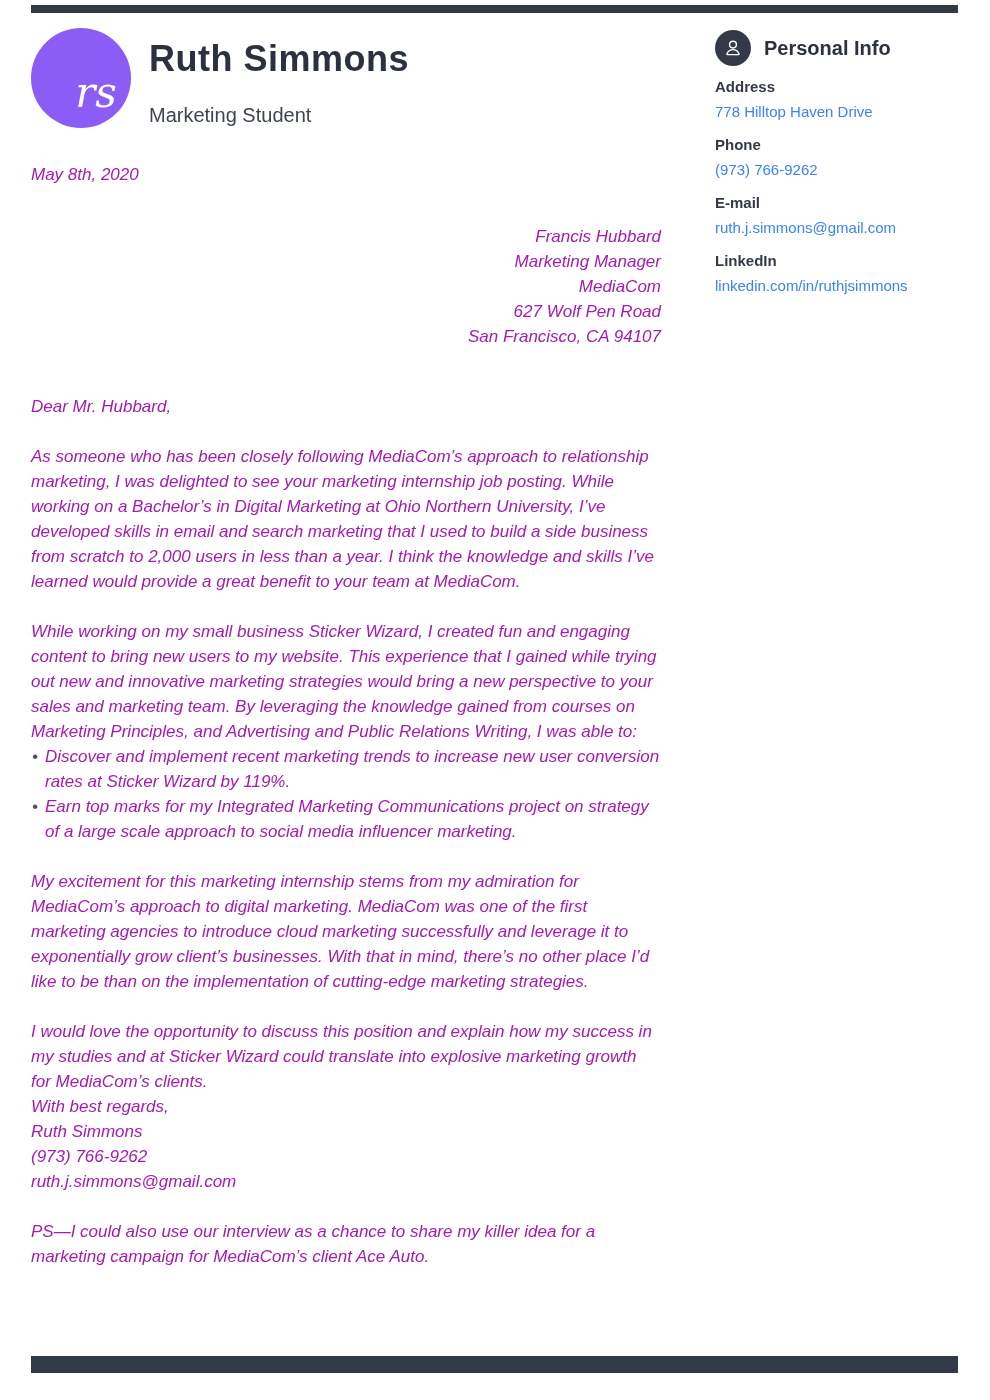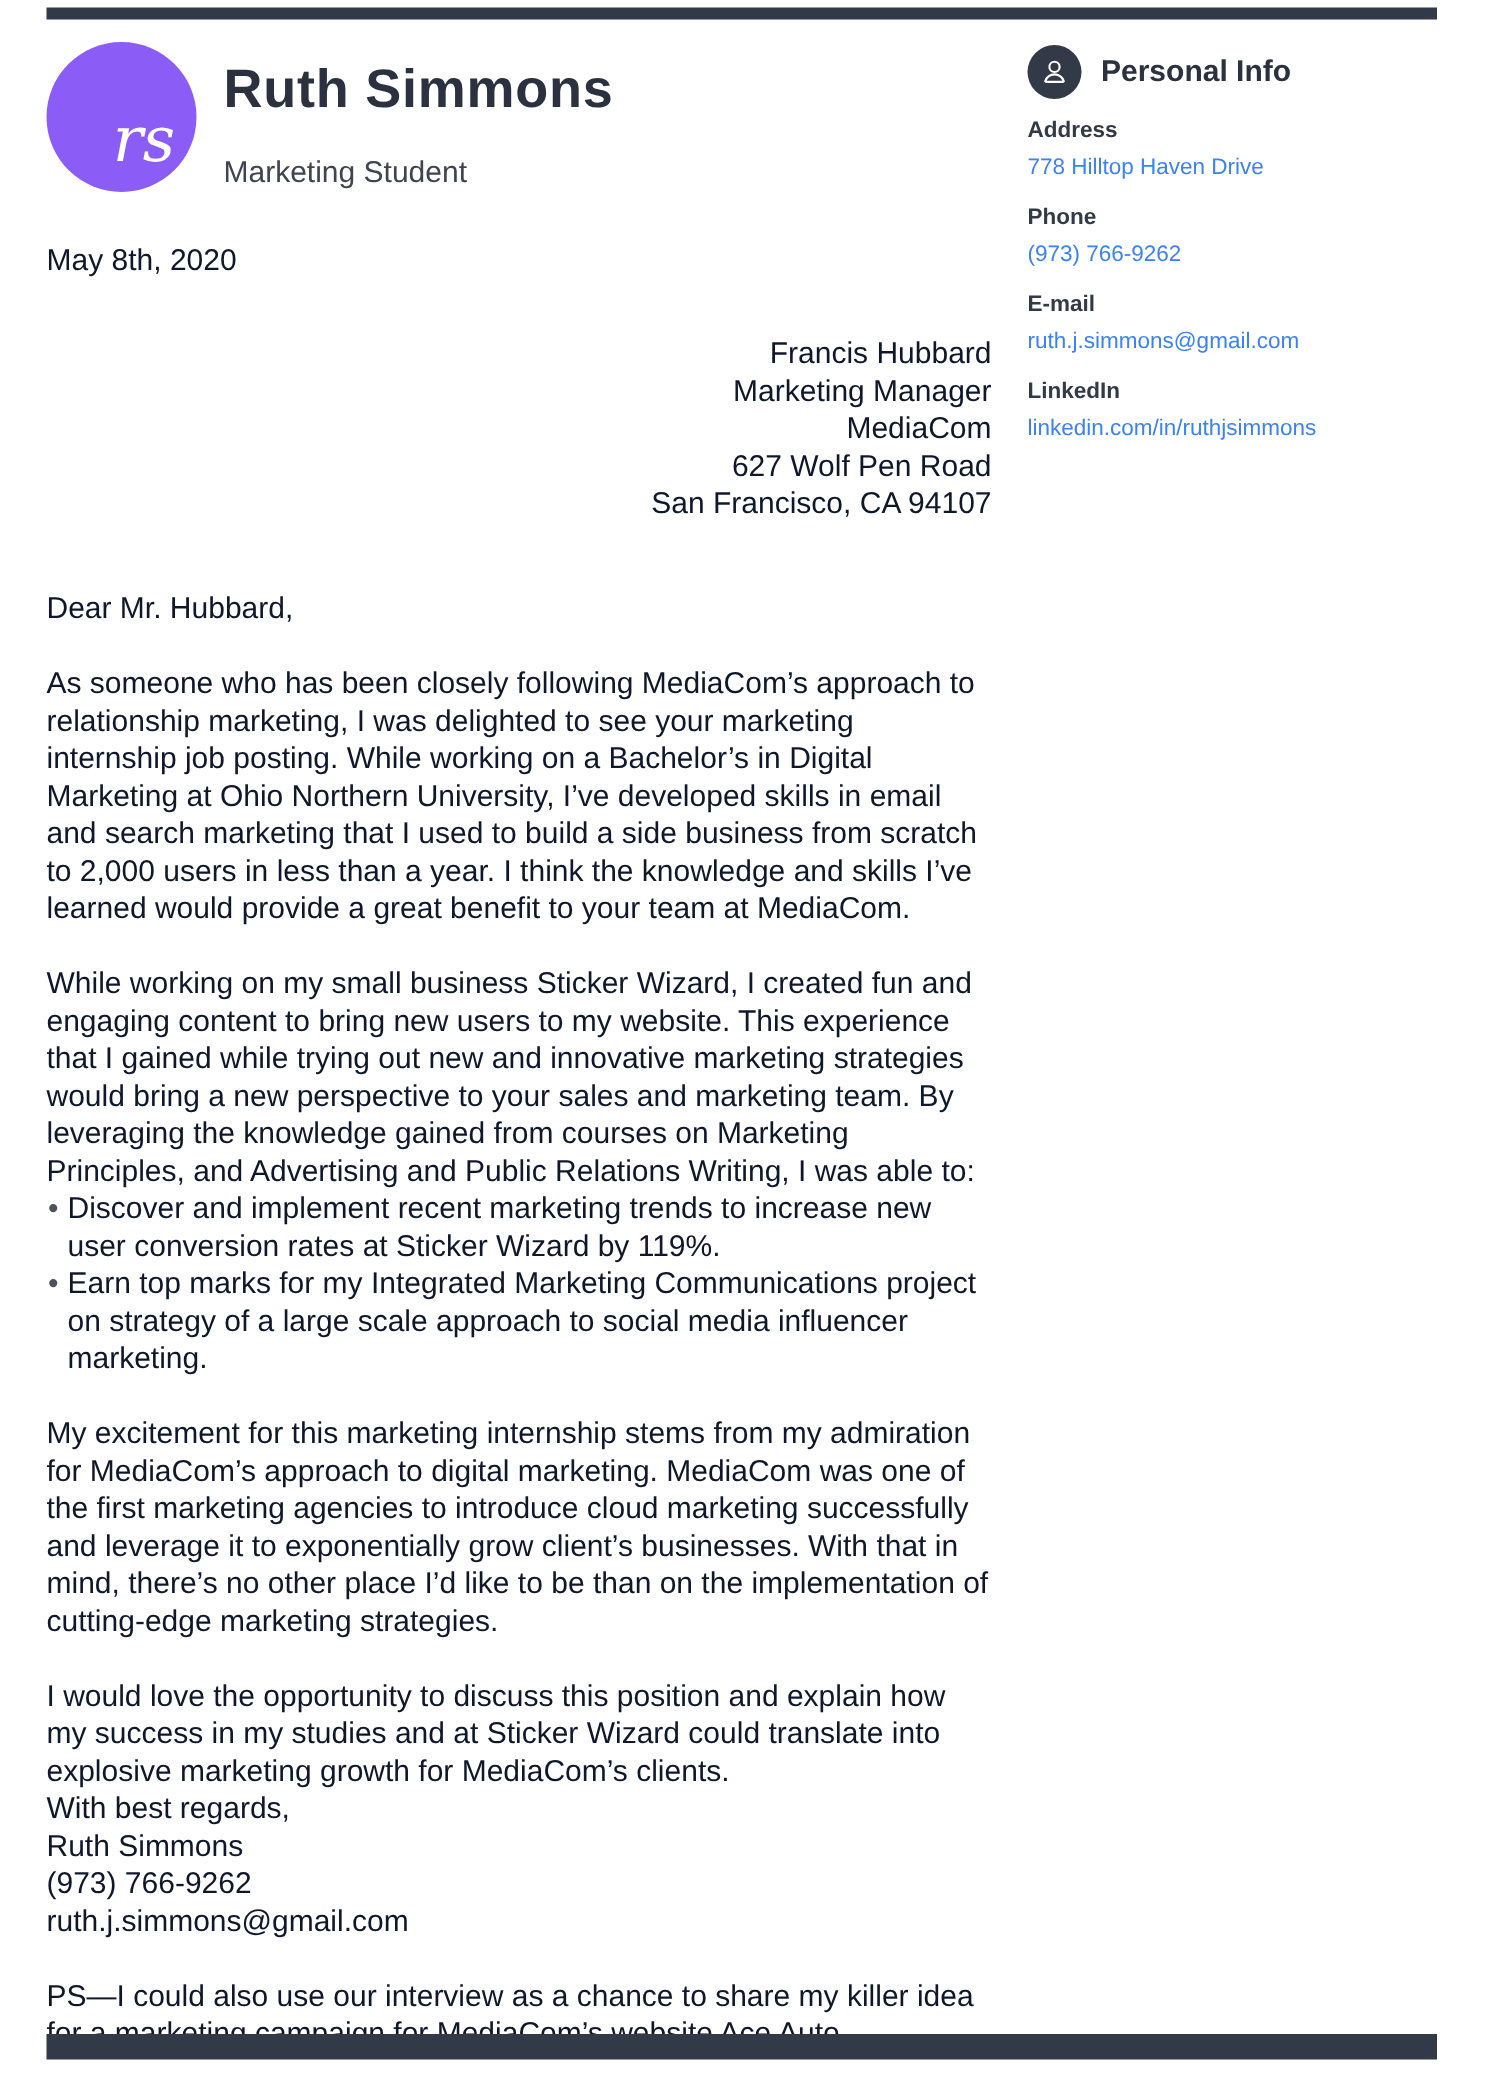--- a/index.html
+++ b/index.html
@@ -18,21 +18,21 @@
   }
   .accent-bar.top { top: 5px; height: 8px; }
   .accent-bar.bottom { top: 1356px; height: 17px; }
 
   .page {
     position: absolute;
     top: 0; left: 31px; right: 32px; bottom: 0;
     display: flex;
   }
   .main-col { width: 630px; flex: 0 0 630px; }
-  .side-col { flex: 1; margin-left: 24px; }
+  .side-col { flex: 1; margin-left: 54px; }
 
   
   .identity { display: flex; margin-top: 28px; }
   .avatar {
     width: 100px; height: 100px;
     border-radius: 50%;
     background: #8b5cf6;
     display: flex;
     align-items: flex-end;
     justify-content: center;
@@ -56,21 +56,21 @@
     line-height: 1;
   }
   .job-title {
     margin-top: 28px;
     font-size: 20px;
     color: #3e4550;
     line-height: 1;
   }
 
   
-  .letter { font-size: 20px; line-height: 25px; color: #0f172a; }
+  .letter { font-size: 17px; line-height: 25px; color: #a21caf; font-style: italic; }
   .date-line { margin-top: 34px; }
   .recipient { margin-top: 37px; text-align: right; }
   .salutation { margin-top: 45px; }
   .letter p.para { margin-top: 25px; }
   .letter ul {
     margin-top: 0;
     list-style: none;
   }
   .letter ul li { padding-left: 14px; position: relative; }
   .letter ul li::before {
@@ -156,21 +156,21 @@
       <div class="signoff">
         <div>With best regards,</div>
         <div>Ruth Simmons</div>
       </div>
 
       <div class="contact-block">
         <div>(973) 766-9262</div>
         <div>ruth.j.simmons@gmail.com</div>
       </div>
 
-      <p class="ps">PS—I could also use our interview as a chance to share my killer idea for a marketing campaign for MediaCom’s website Ace Auto.</p>
+      <p class="ps">PS—I could also use our interview as a chance to share my killer idea for a marketing campaign for MediaCom’s client Ace Auto.</p>
     </div>
   </div>
 
   <div class="side-col">
     <div class="sidebar-header">
       <div class="person-badge">
         <svg width="24" height="24" viewBox="0 0 24 24" fill="none" stroke="#ffffff" stroke-width="1.4" stroke-linecap="round">
           <circle cx="12" cy="8.6" r="3.4"></circle>
           <path d="M5.8 18.2 C7.2 14.6 9.6 13.6 12 13.6 C14.4 13.6 16.8 14.6 18.2 18.2"></path>
           <path d="M6.4 18.6 L17.6 18.6"></path>

